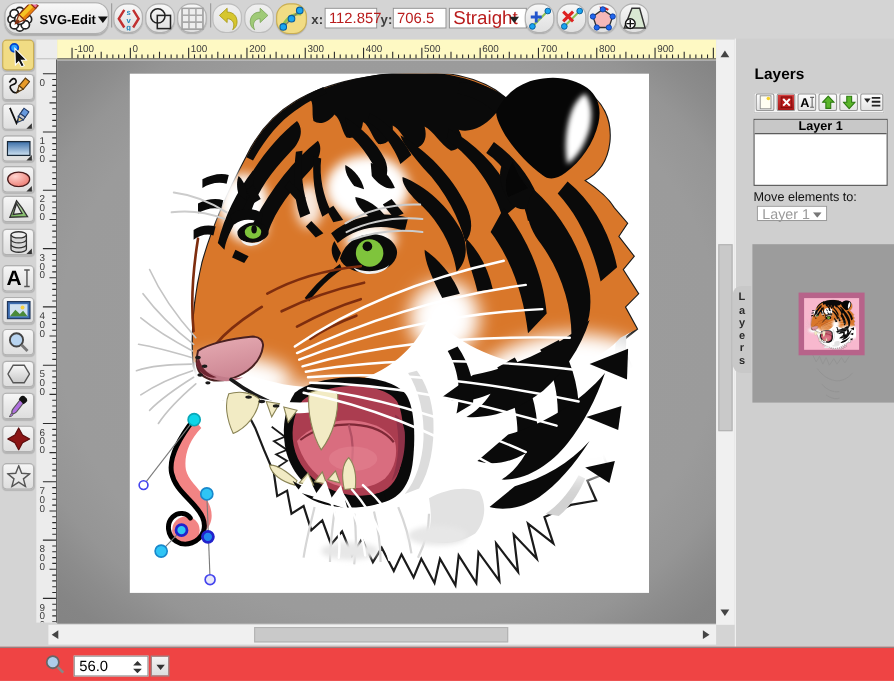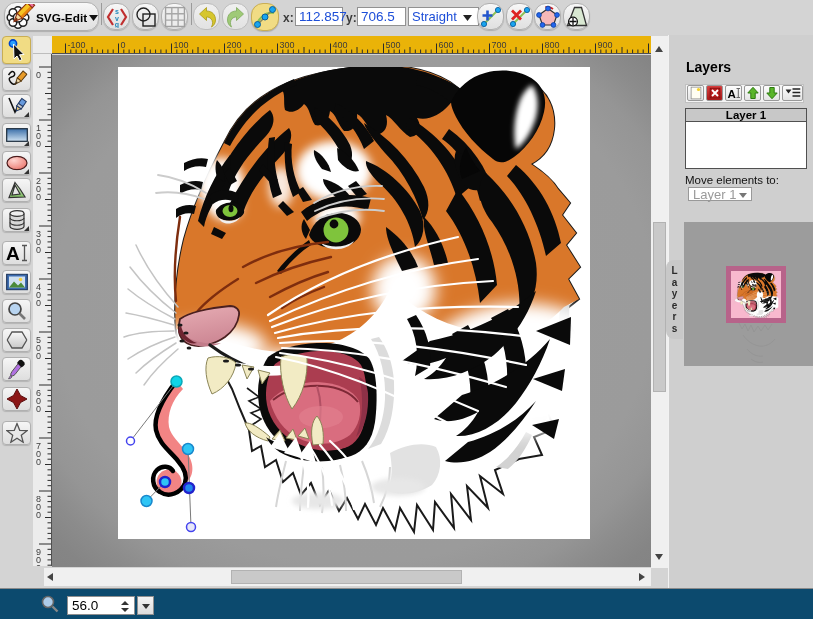--- a/index.html
+++ b/index.html
@@ -3,35 +3,35 @@
 *{margin:0;padding:0;box-sizing:border-box}
 html,body{width:813px;height:619px;overflow:hidden;font-family:"Liberation Sans",sans-serif}
 #app{position:relative;width:813px;height:619px;background:#d4d4d4;overflow:hidden}
 .abs{position:absolute}
 .btn{position:absolute;background:linear-gradient(#f8f8f8,#e9e9e9 55%,#e0e0e0);border:1px solid #b0b0b0;border-radius:12px;box-shadow:0 1px 1px rgba(0,0,0,.18)}
 .btn svg{position:absolute;left:50%;top:50%;transform:translate(-50%,-50%)}
 .sel{background:#f1dc84;border:1px solid #c9ae54}
 #topbar{left:0;top:0;width:813px;height:35px;background:#d4d4d4}
 .sep{position:absolute;top:3px;width:1px;height:22px;background:#9a9a9a}
 .lbl{position:absolute;font-size:12px;font-weight:bold;color:#3b3b3b}
-.inp{position:absolute;top:7px;height:19px;background:#fff;border:1px solid #919191;font-size:13.5px;color:#1d4ed8;padding-left:3px;line-height:17px}
+.inp{position:absolute;top:7px;height:19px;background:#fff;border:1px solid #919191;font-size:13.5px;color:#b91c1c;padding-left:3px;line-height:17px}
 #leftbar{left:0;top:35px;width:33px;height:553px;background:#d4d4d4}
-#hruler{left:52px;top:36px;width:599px;height:18px;background:#eab308;border-bottom:1px solid #505050;overflow:hidden}
+#hruler{left:52px;top:36px;width:599px;height:18px;background:#fef9c3;border-bottom:1px solid #505050;overflow:hidden}
 #vruler{left:33px;top:54px;width:19px;height:512px;background:#ececec;border-right:1px solid #505050;overflow:hidden}
 #corner{left:33px;top:36px;width:19px;height:18px;background:#ececec;border-bottom:1px solid #bdbdbd}
 #viewport{left:52px;top:55px;width:599px;height:512px;background:radial-gradient(ellipse 500px 435px at 302px 248px,#9d9d9d 0px,#9b9b9b 300px,#959595 345px,#8c8c8c 375px,#858585 405px,#828282 450px,#808080 500px);overflow:hidden}
 #canvas{position:absolute;left:66px;top:12px;width:472px;height:472px;background:#fff}
 #vsb{left:651px;top:36px;width:17px;height:532px;background:#f0f0f0}
 #vsb .thumb{position:absolute;left:2px;top:186px;width:13px;height:170px;background:#c9c9c9;border:1px solid #b2b2b2}
 #hsb{left:44px;top:568px;width:607px;height:18px;background:#f0f0f0}
 #hsb .thumb{position:absolute;left:187px;top:2px;width:231px;height:14px;background:#c9c9c9;border:1px solid #b2b2b2}
 .arr{position:absolute;width:0;height:0}
 #sidebar{left:668px;top:35px;width:145px;height:553px;background:#cfcfcf;border-left:1px solid #f2f2f2}
 #laytab{position:absolute;left:-3px;top:225px;width:17px;height:79px;background:#c8c8c8;border-radius:8px 0 0 8px;color:#2b2b2b;font-size:10px;font-weight:bold;text-align:center;line-height:11.6px;padding-top:5px}
-#bottombar{left:0;top:588px;width:813px;height:31px;background:#0c4a6e;border-top:1px solid #8a8a8a}
+#bottombar{left:0;top:588px;width:813px;height:31px;background:#ef4444;border-top:1px solid #8a8a8a}
 #zoominp{position:absolute;left:67px;top:7px;width:68px;height:19px;background:#fff;border:1px solid #8f8f8f;font-size:13.5px;padding-left:4px;line-height:17px}
 .ltool{position:absolute;left:2px;width:29px;height:24px;background:linear-gradient(#f6f6f6,#e7e7e7 60%,#dedede);border:1px solid #b0b0b0;border-radius:4px;box-shadow:0 1px 1px rgba(0,0,0,.15)}
 .ltool svg{position:absolute;left:50%;top:50%;transform:translate(-50%,-50%)}
 .ltool.sel{background:#f1dc84;border:1px solid #c9ae54}
 .flyout{position:absolute;right:1px;bottom:0px;width:0;height:0;border-left:5px solid transparent;border-bottom:5px solid #333}
 .laybtn{position:absolute;top:0;width:17px;height:16px;background:linear-gradient(#fdfdfd,#e4e4e4);border:1px solid #999;border-radius:2px}
 .laybtn svg{position:absolute;left:50%;top:50%;transform:translate(-50%,-50%)}
 </style></head>
 <body>
 <div id="app">
@@ -106,21 +106,21 @@
       <line x1="4" y1="20" x2="20" y2="4" stroke="#8a8a5a" stroke-width="1.6"></line>
       <circle cx="4.5" cy="19.5" r="3" fill="#18a5f0" stroke="#0b5e9e" stroke-width="1"></circle>
       <circle cx="12" cy="12" r="3" fill="#18a5f0" stroke="#0b5e9e" stroke-width="1"></circle>
       <circle cx="19.5" cy="4.5" r="3" fill="#18a5f0" stroke="#0b5e9e" stroke-width="1"></circle>
     </svg>
   </div>
   <div class="lbl" style="left:283px;top:11px">x:</div>
   <div class="inp" style="left:295px;width:48px">112.857</div>
   <div class="lbl" style="left:346px;top:11px">y:</div>
   <div class="inp" style="left:357px;width:49px">706.5</div>
-  <div class="inp" style="left:408px;width:71px;font-size:13px">Straight
+  <div class="inp" style="left:408px;width:71px;font-size:17px">Straight
     <svg width="9" height="6" viewBox="0 0 9 6" style="position:absolute;right:6px;top:7px">
           <path d="M0 0 H9 L4.5 6 Z" fill="#222"></path>
         </svg>
   </div>
 
   <div class="btn" style="left:477px;top:3px;width:27px;height:27px">
     <svg width="23" height="23" viewBox="0 0 23 23">
       <line x1="4" y1="19" x2="19" y2="4" stroke="#8cc152" stroke-width="1.8"></line>
       <path d="M8 5 V15 M3 10 H13" stroke="#2255cc" stroke-width="2.6"></path>
       <circle cx="4.5" cy="18.5" r="2.6" fill="#18a5f0" stroke="#0b5e9e" stroke-width="0.9"></circle>

